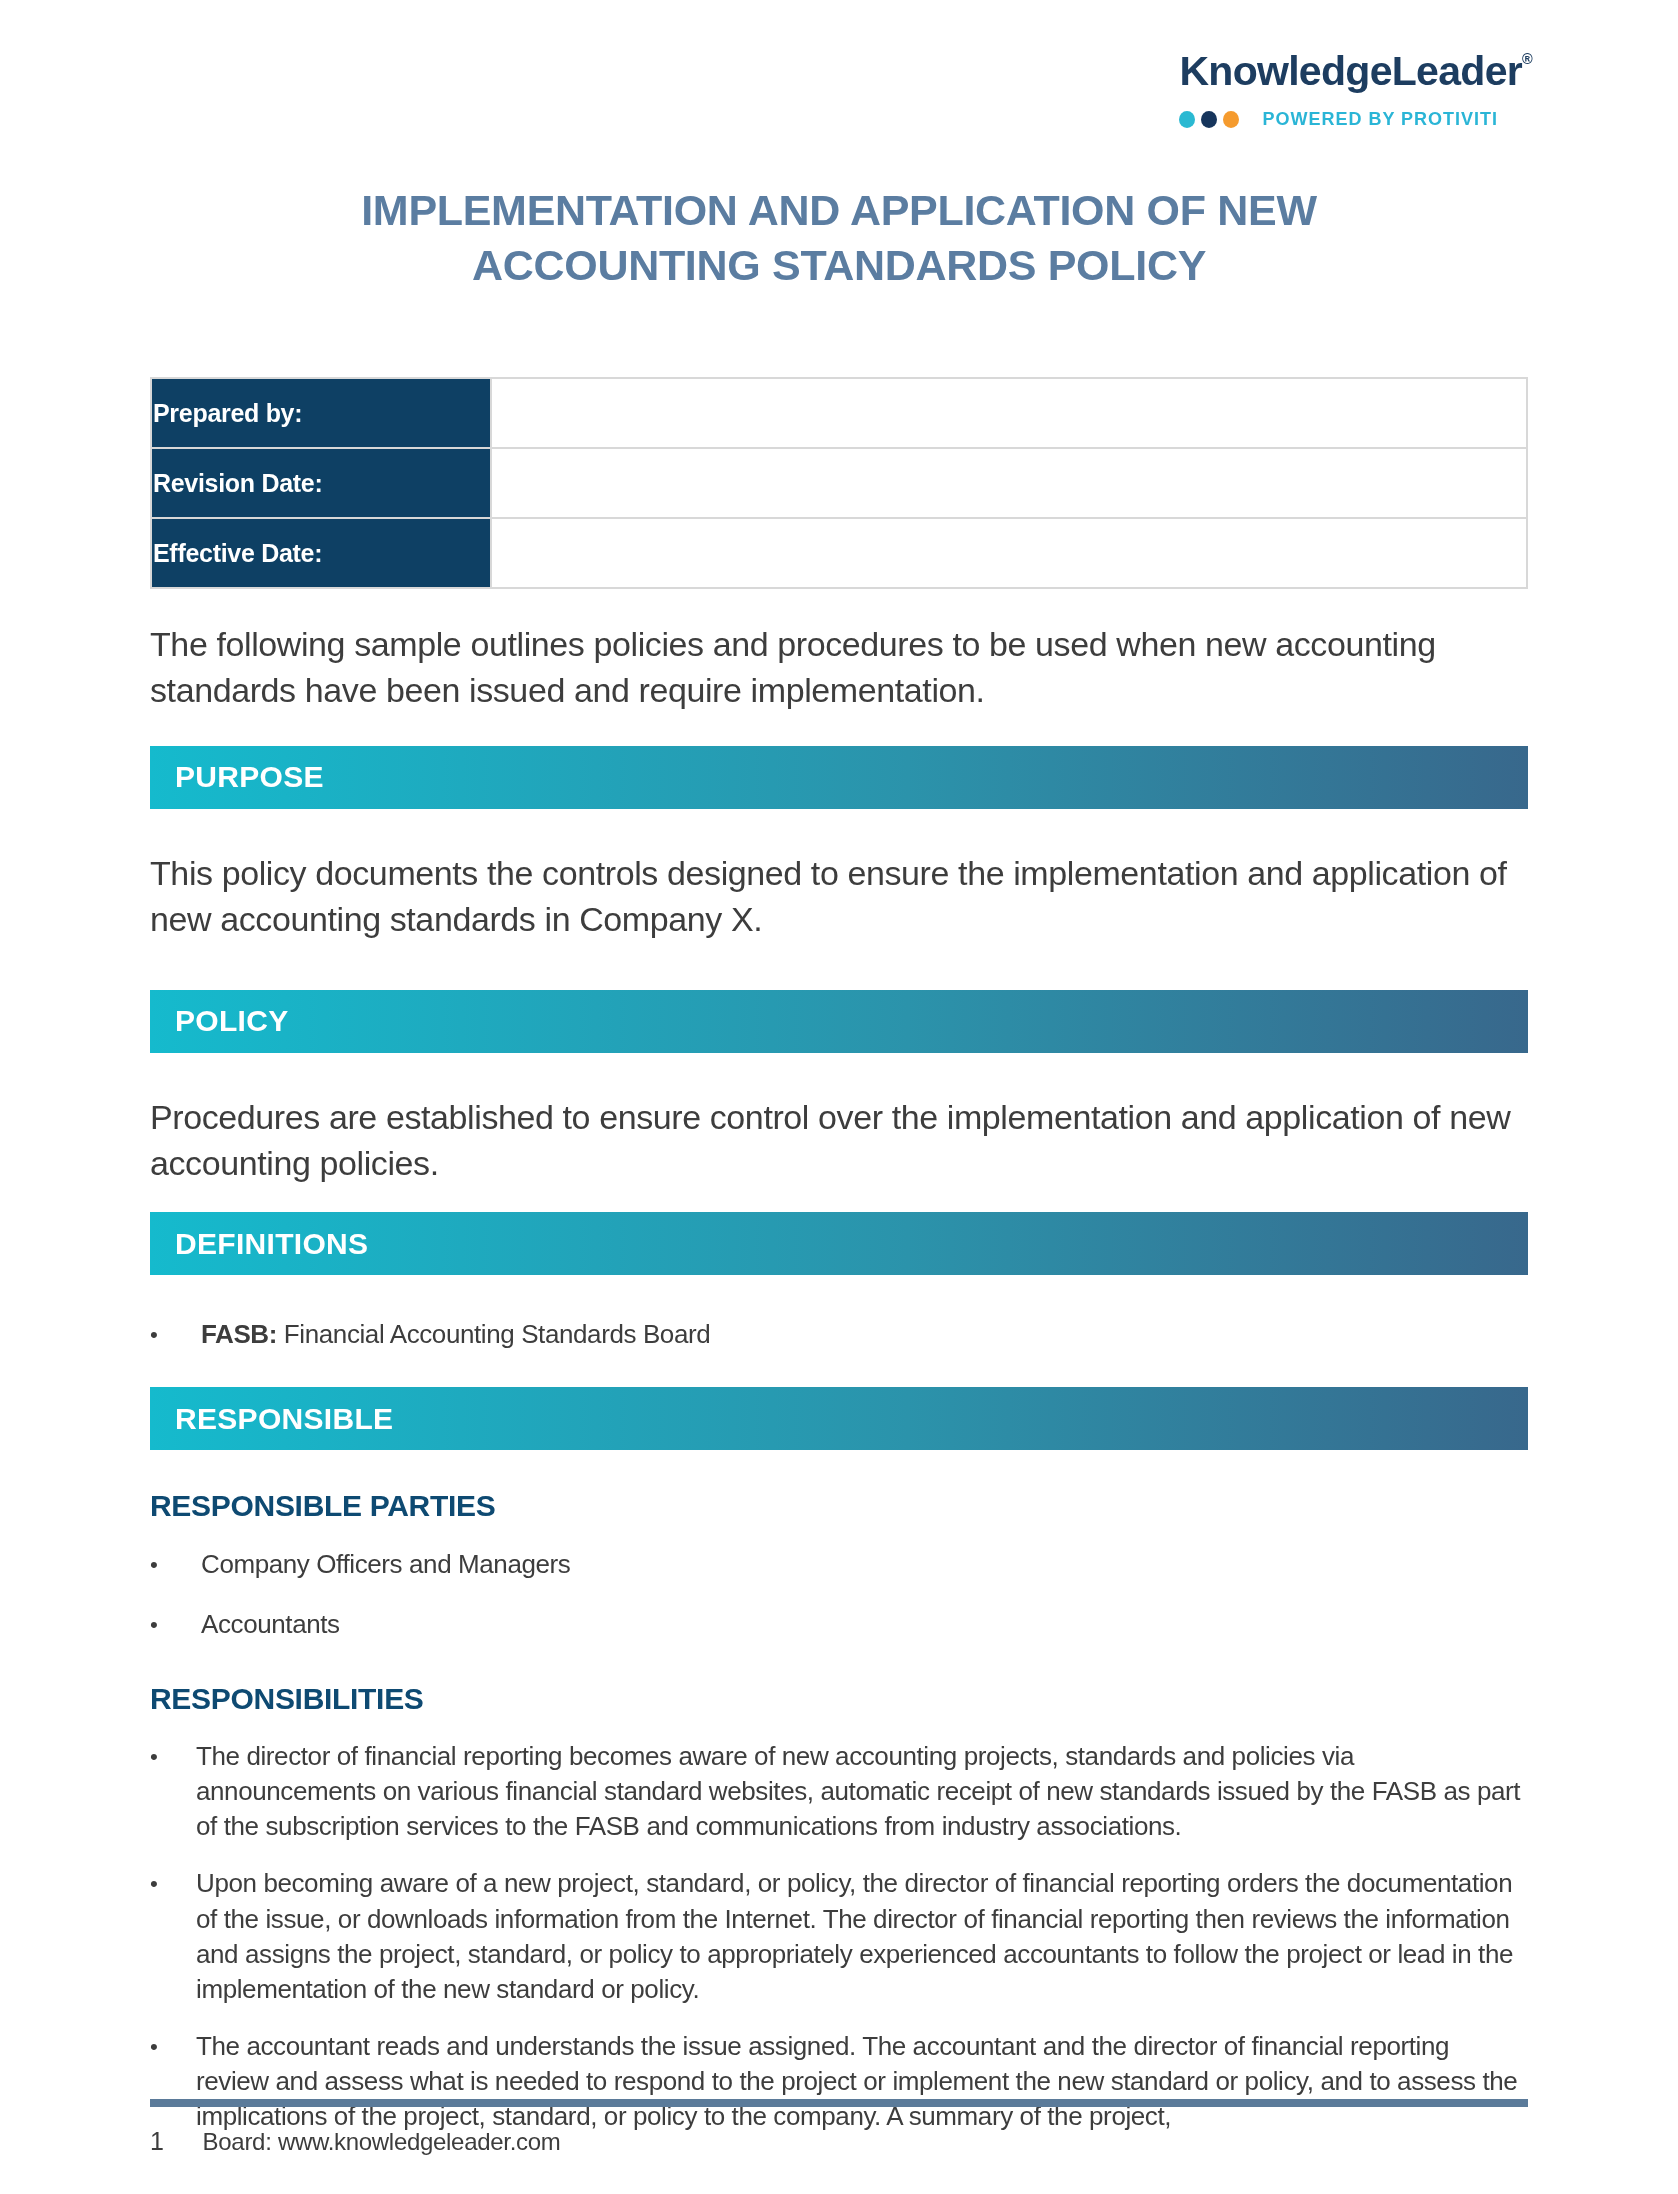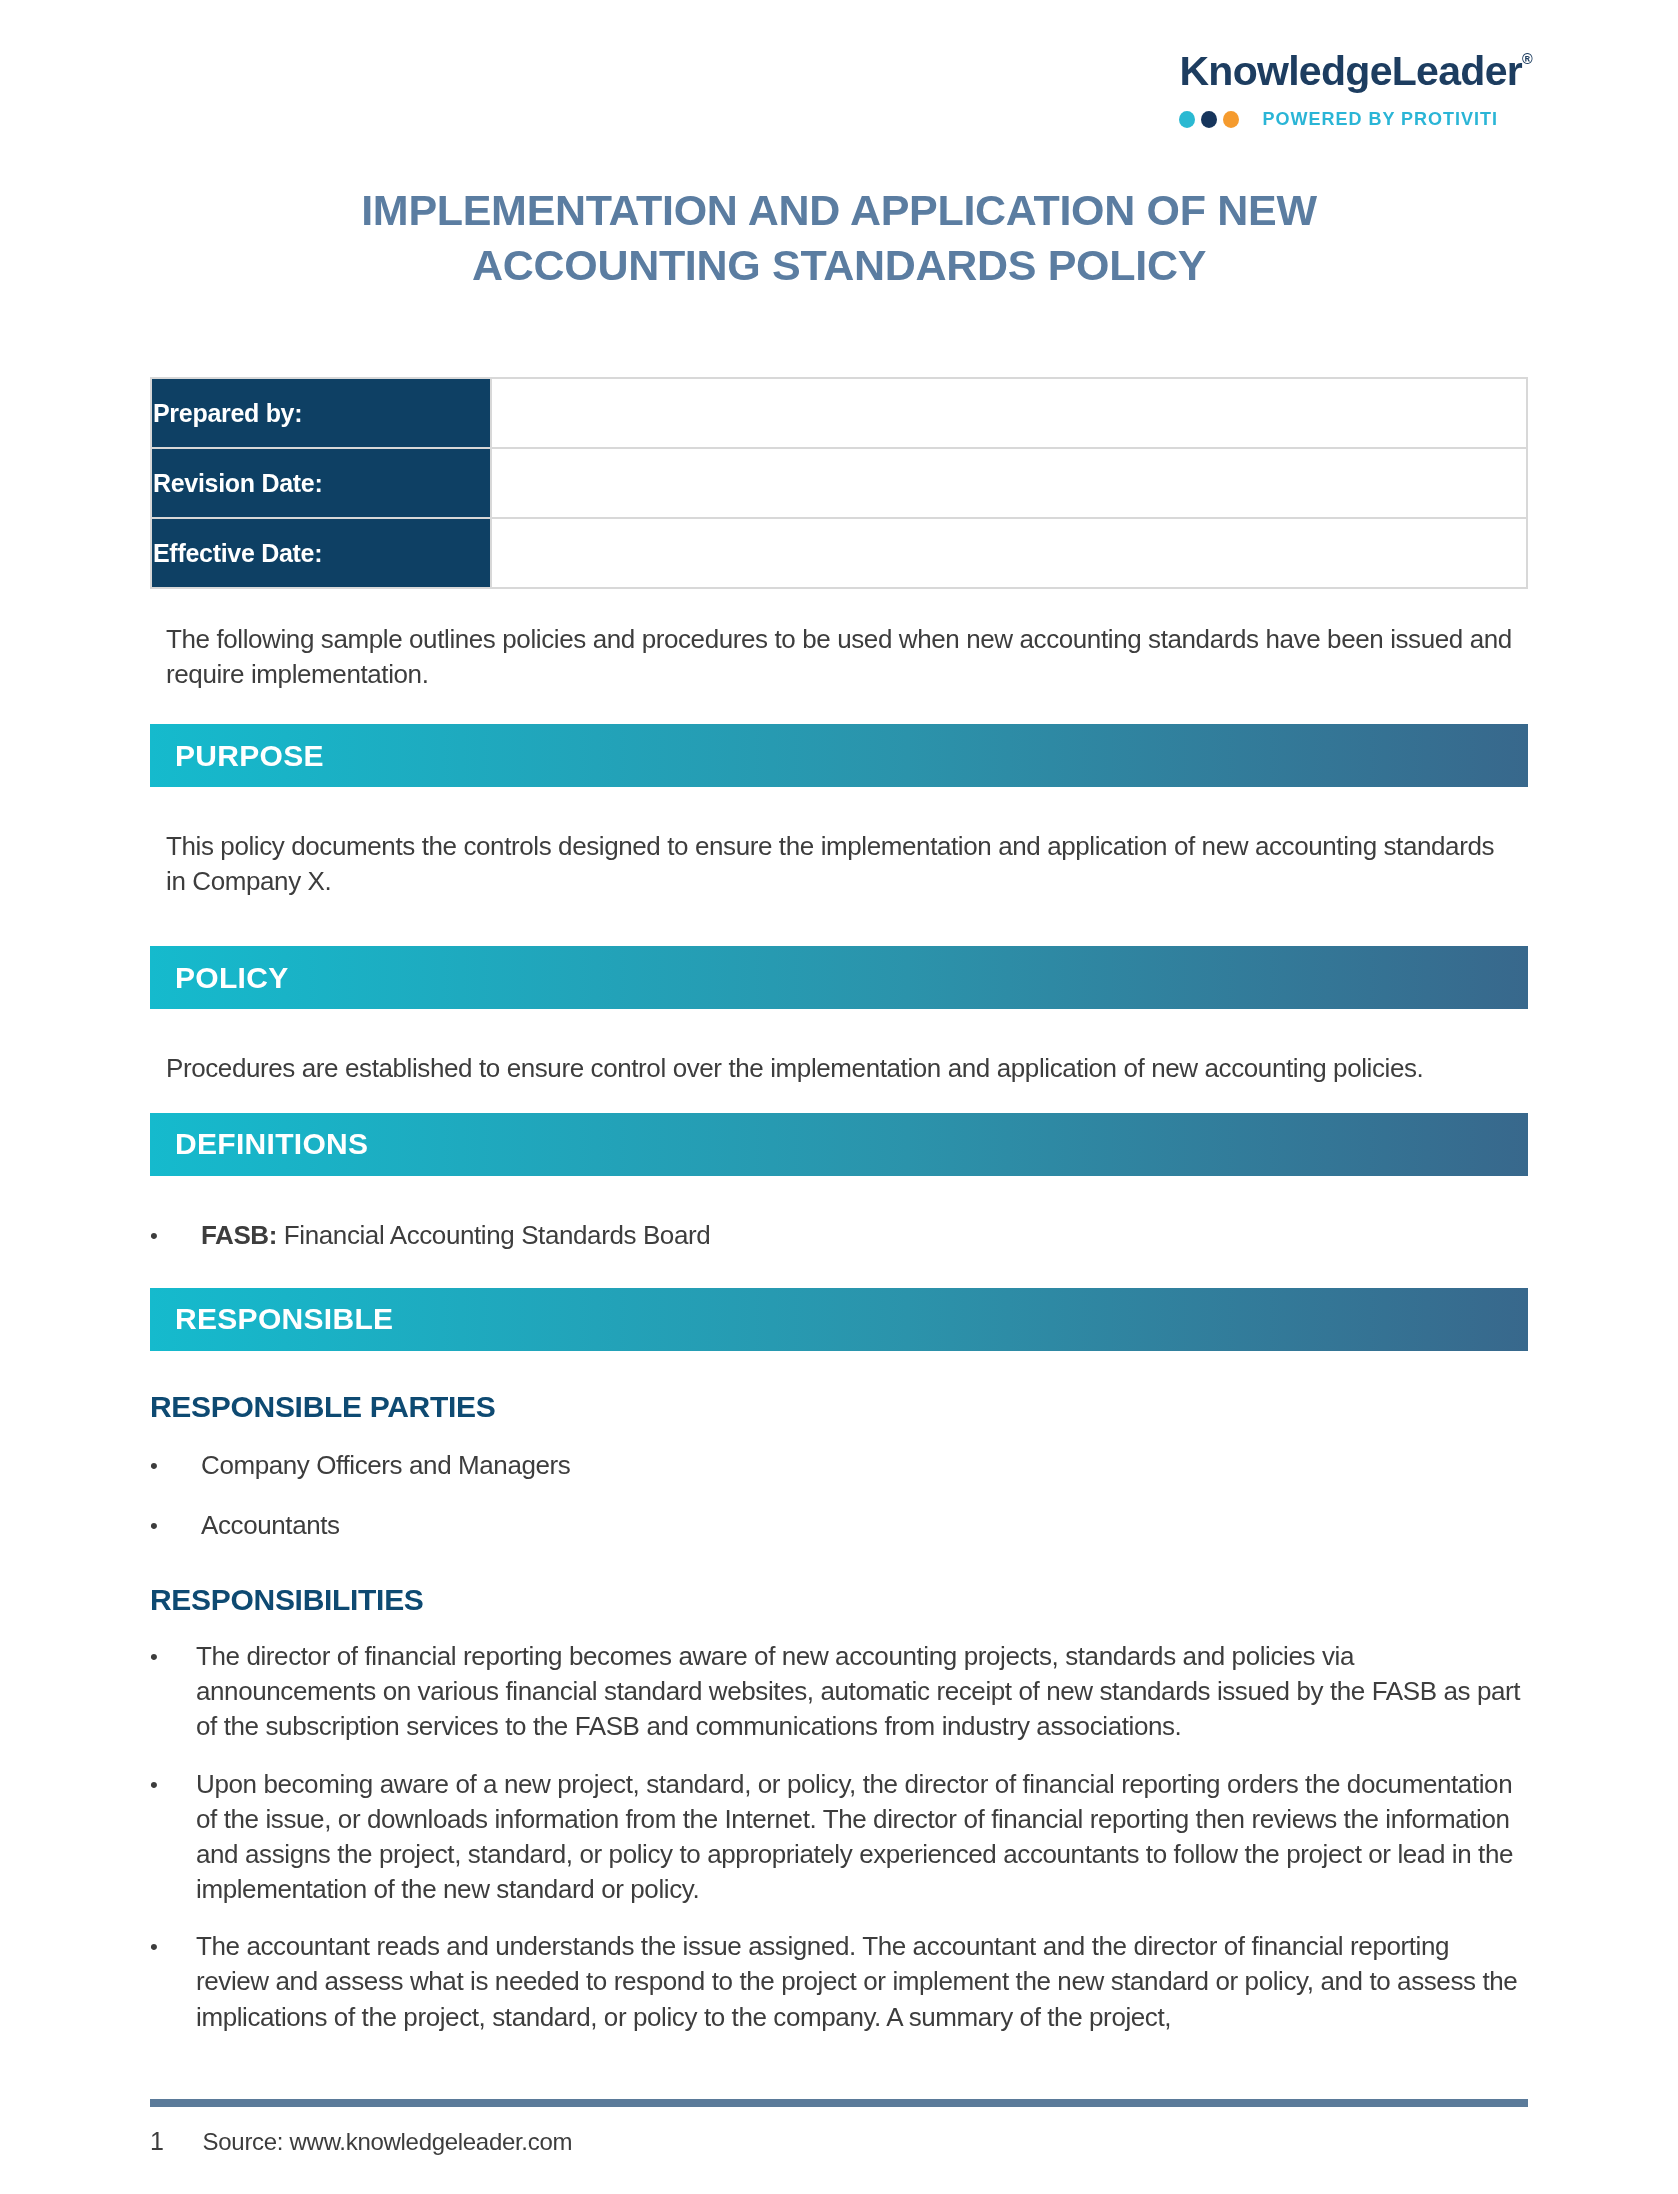--- a/index.html
+++ b/index.html
@@ -102,22 +102,22 @@
     text-align: left;
     padding-left: 1px;
     letter-spacing: -0.3px;
   }
   table.meta td {
     background: #ffffff;
   }
 
   
   .body-text {
-    margin: 16px;
-    font-size: 26px;
+    margin: 0;
+    font-size: 34px;
     line-height: 1.35;
     letter-spacing: -0.4px;
     color: var(--body_text, #3d3d3d);
   }
   p.intro { margin-top: 33px; }
   p.after-banner { margin-top: 42px; }
 
   
   .banner {
     height: 63px;
@@ -280,17 +280,17 @@
     <div class="bullet">
       <span class="marker">•</span>
       <span class="b-text">The accountant reads and understands the issue assigned. The accountant and the director of financial reporting review and assess what is needed to respond to the project or implement the new standard or policy, and to assess the implications of the project, standard, or policy to the company. A summary of the project,</span>
     </div>
 
   </div>
 
   <div class="footer-bar"></div>
   <div class="footer-line">
     <span class="pagenum">1</span>
-    <span class="source">Source: www.knowledgeleader.com</span>
+    <span class="source">Board: www.knowledgeleader.com</span>
   </div>
 
 </div>
 
 
 </body></html>

